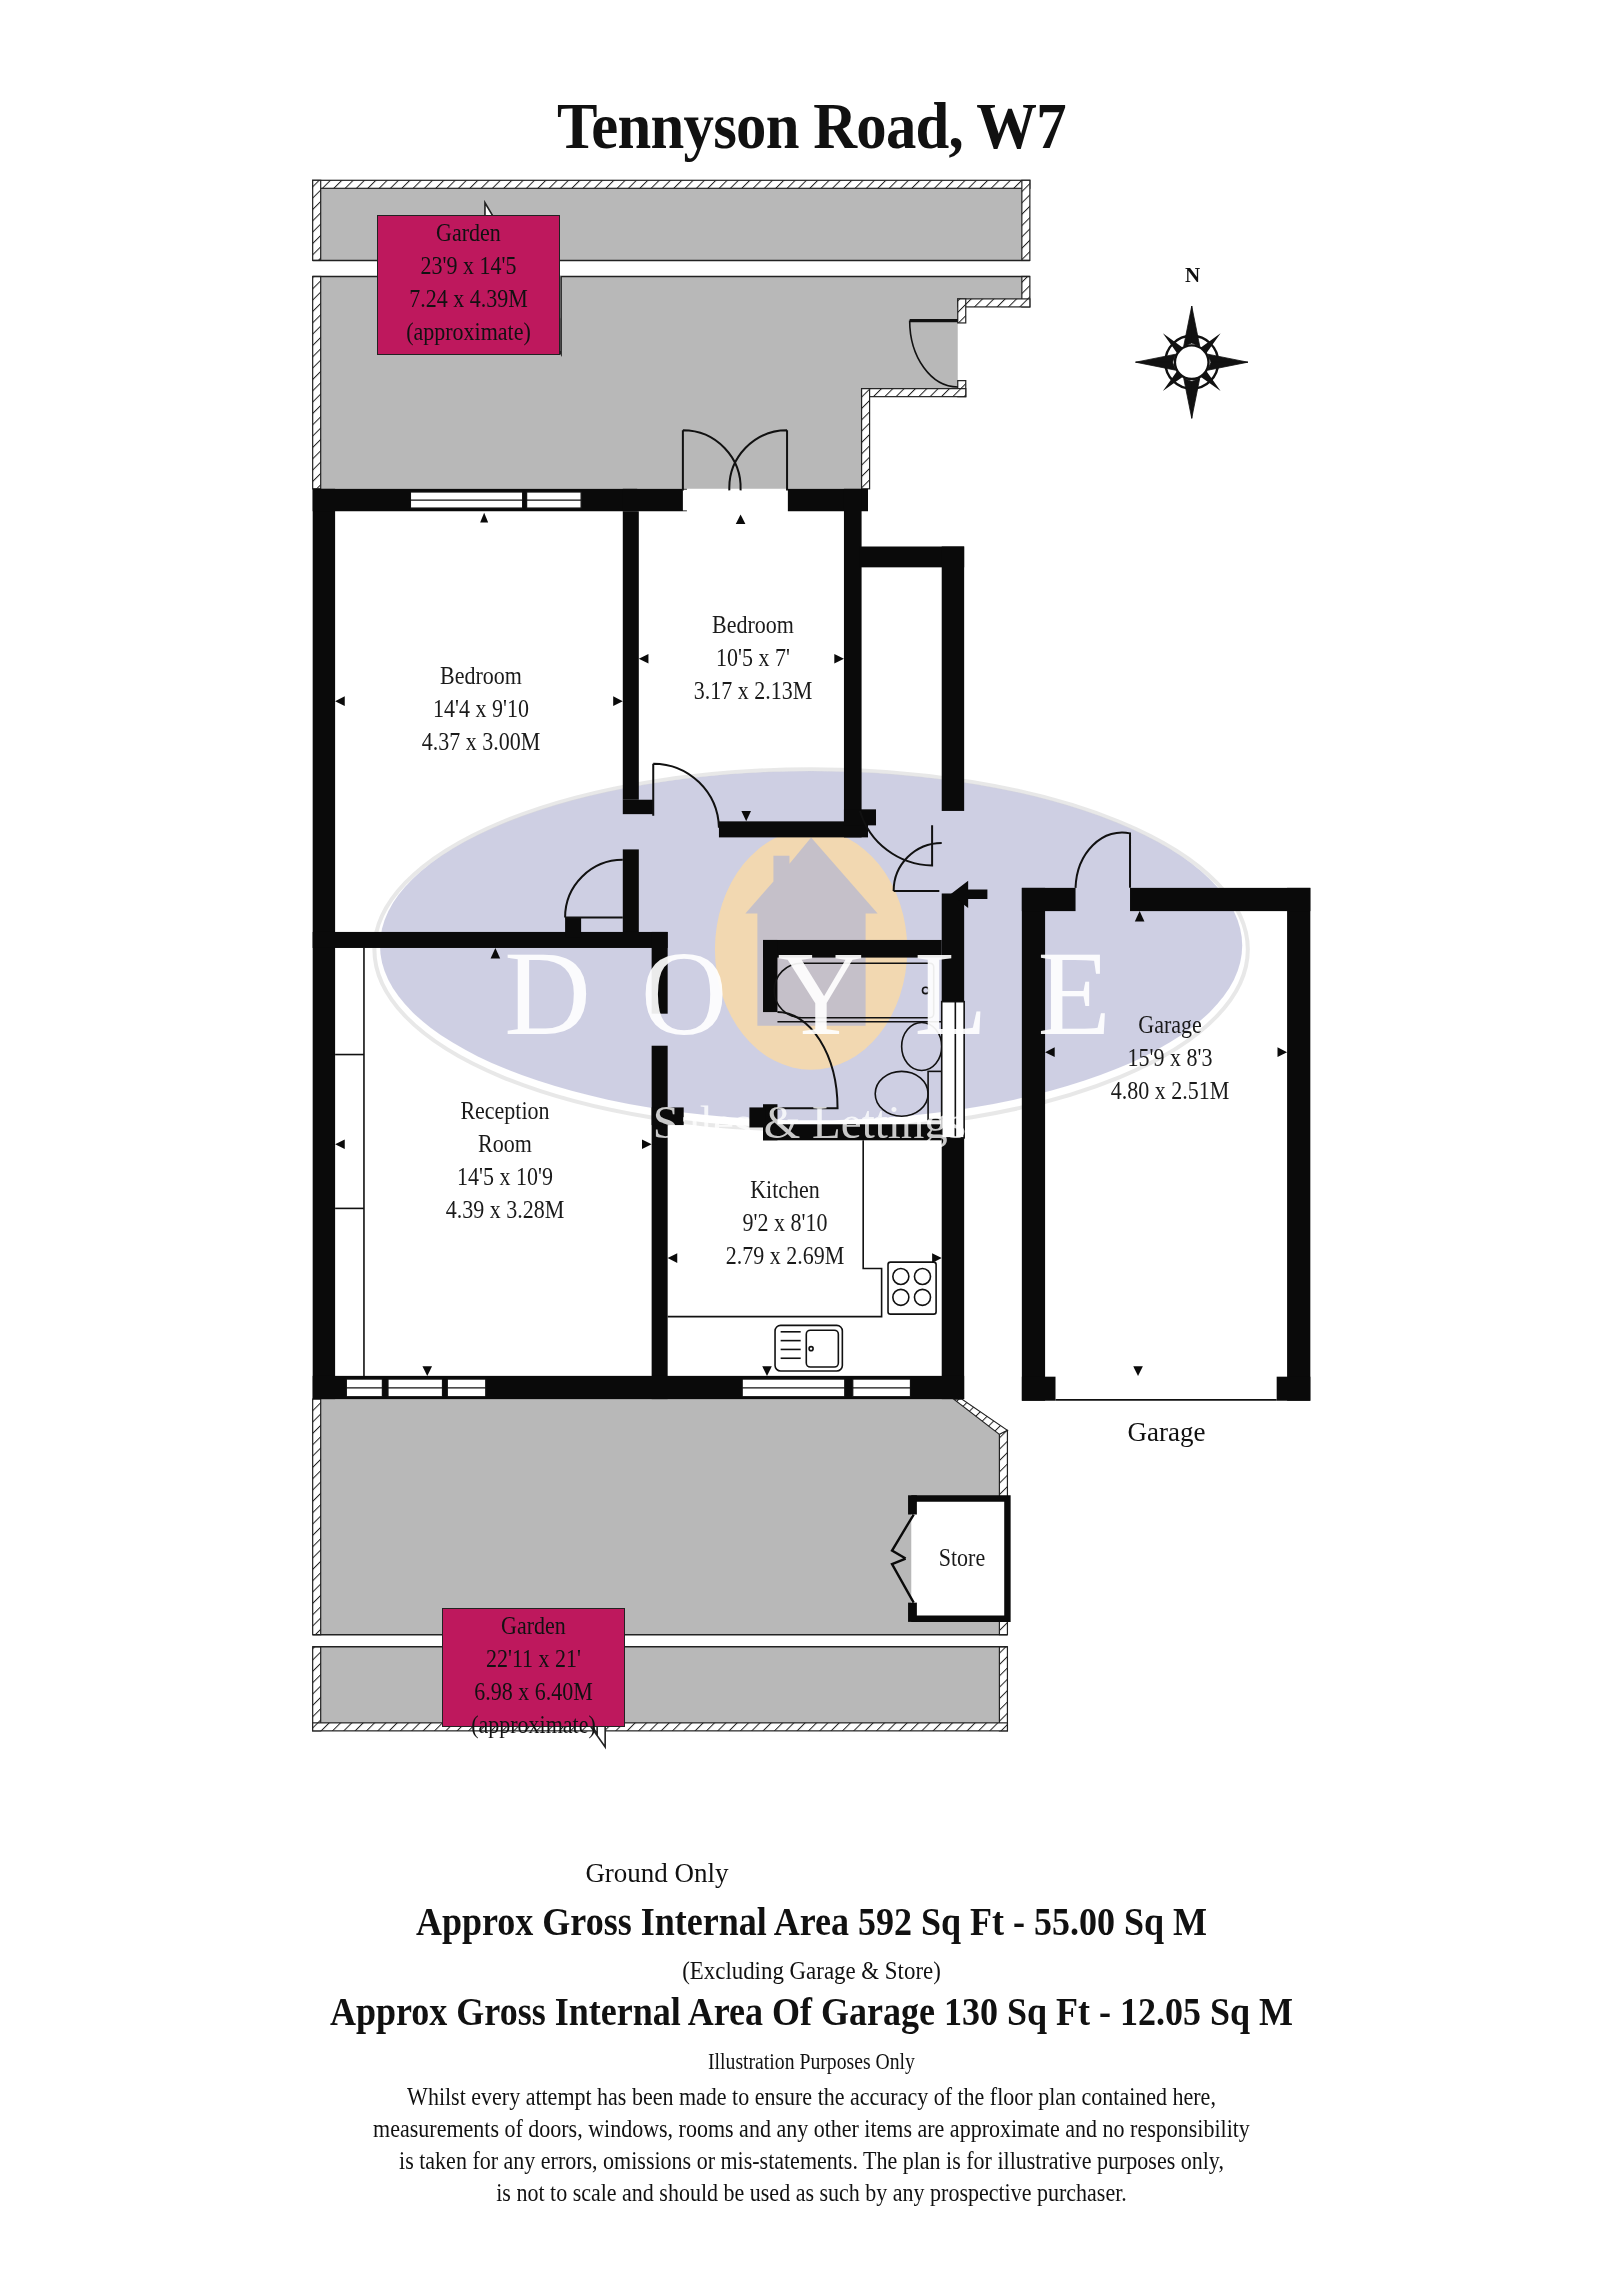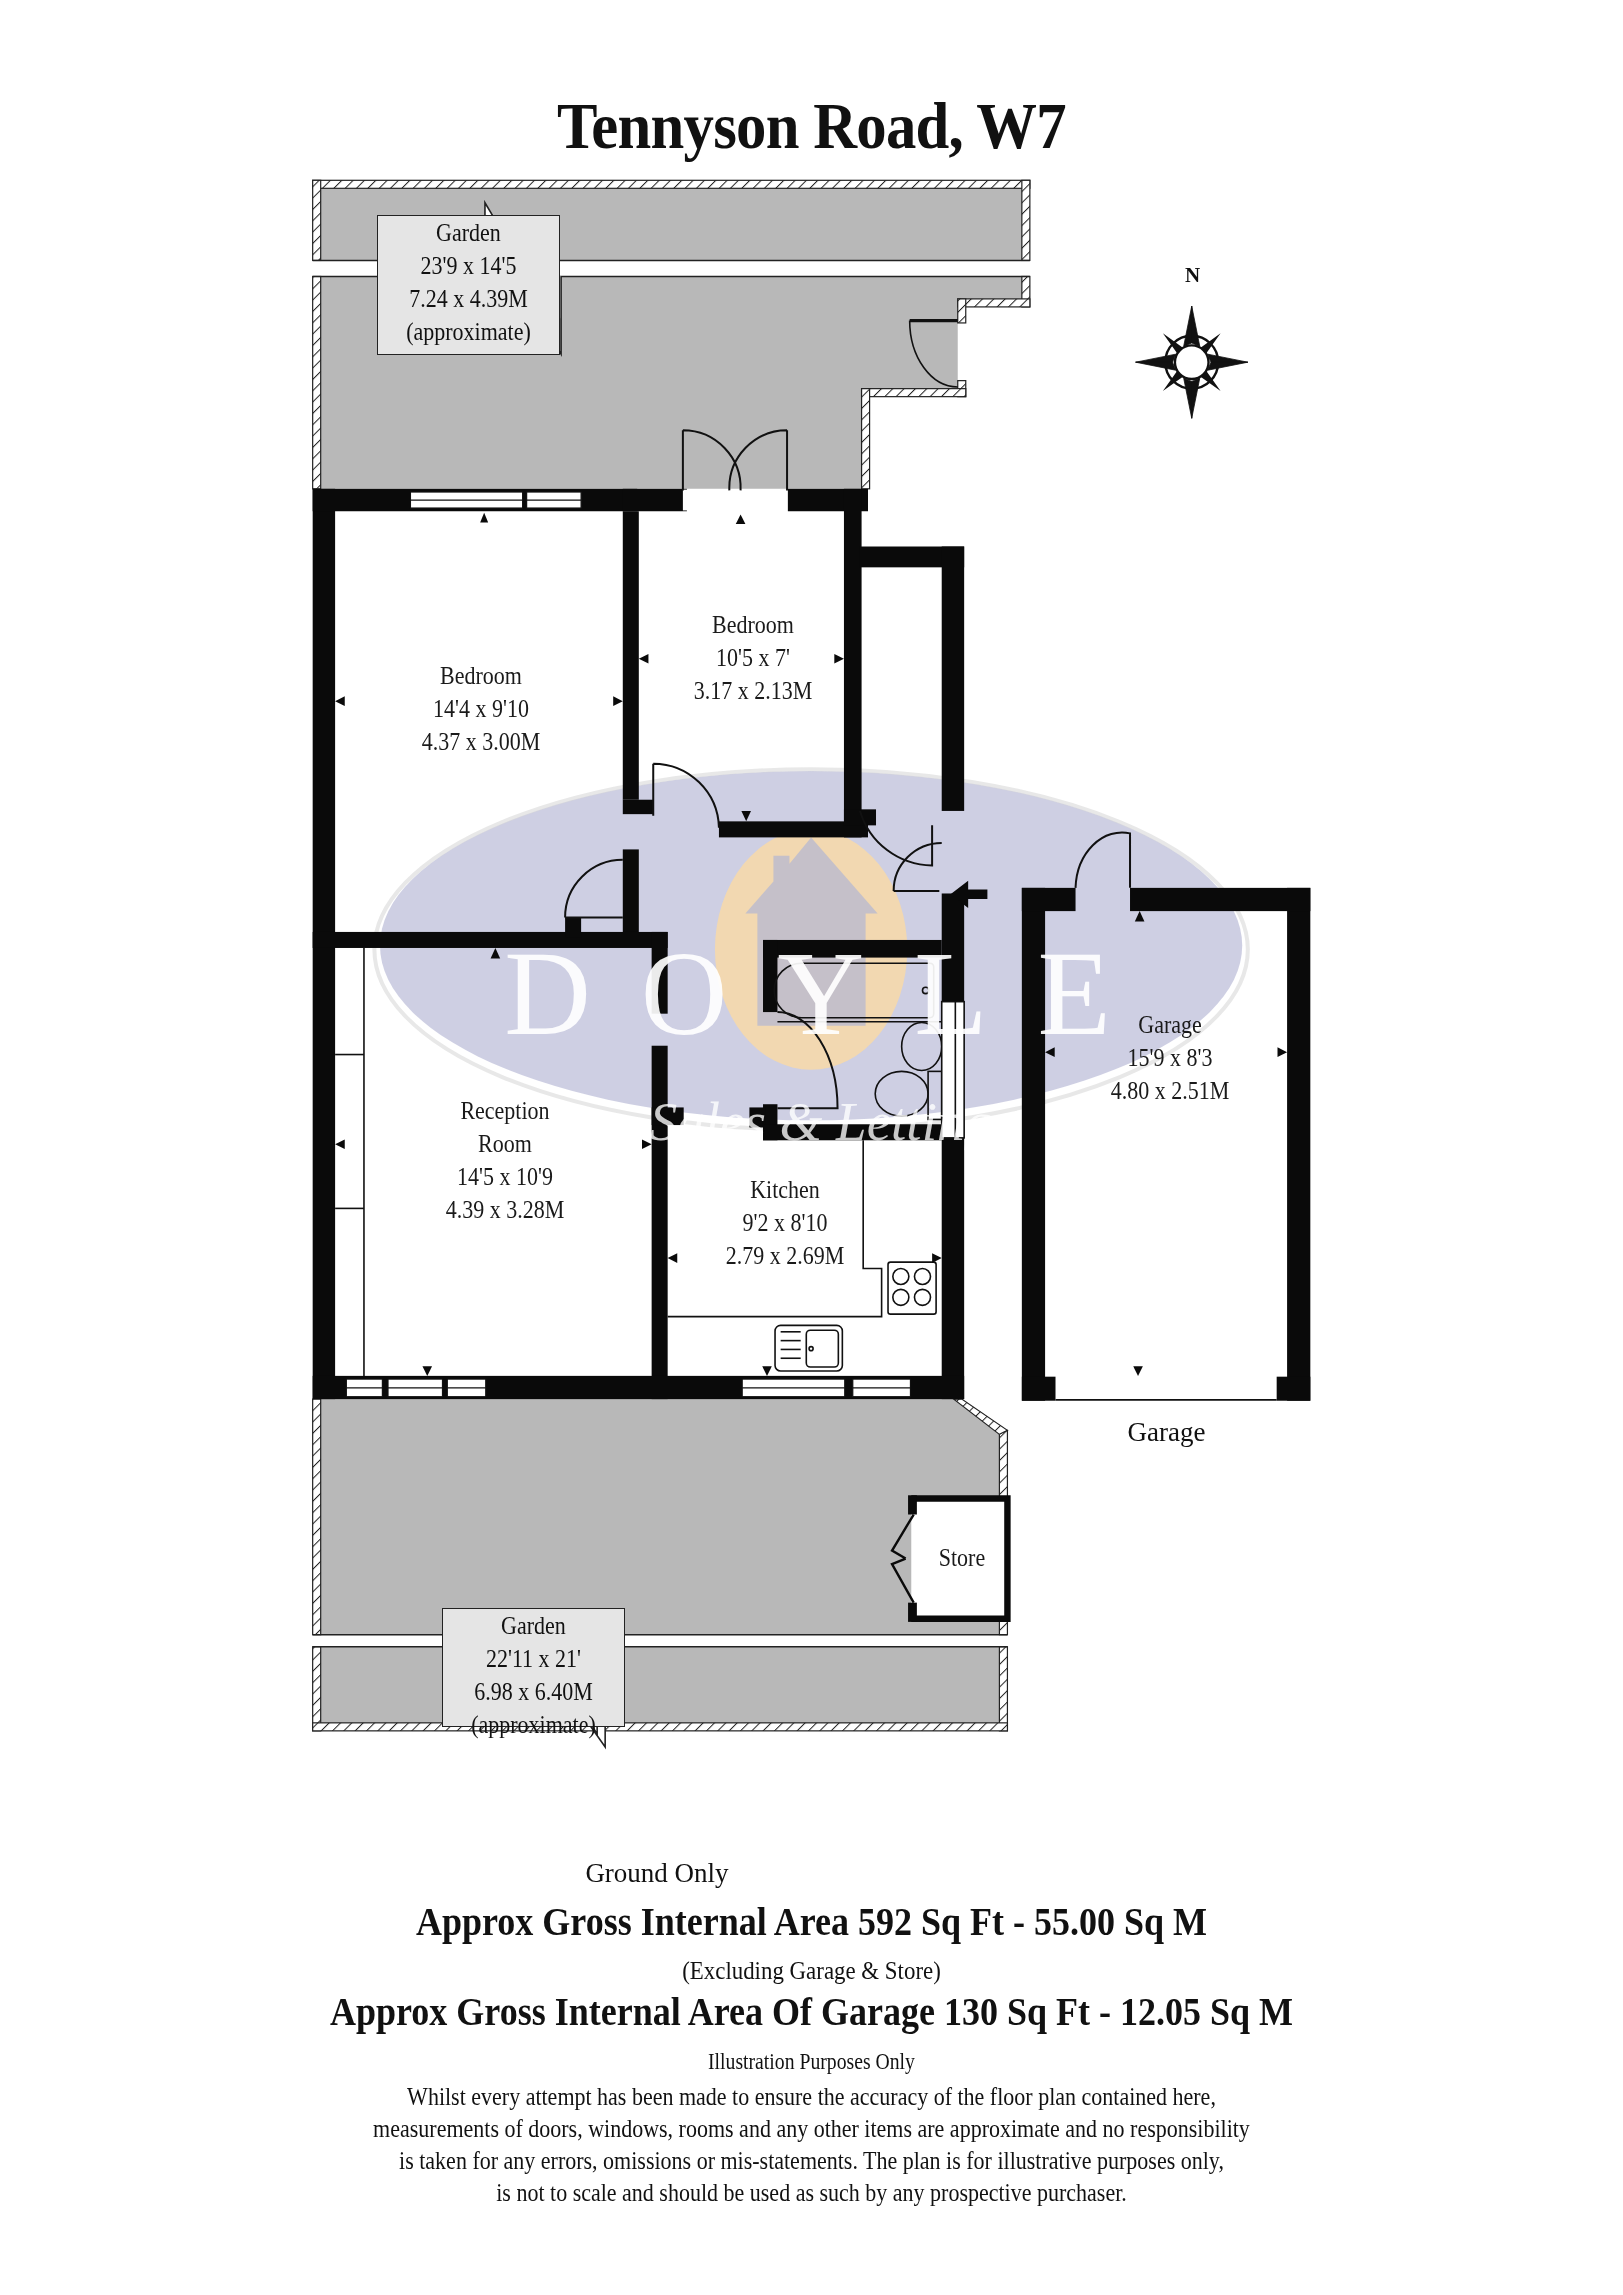--- a/index.html
+++ b/index.html
@@ -5,38 +5,38 @@
   html, body { margin: 0; padding: 0; background: #ffffff; }
   body { width: 1623px; height: 2295px; position: relative; overflow: hidden;
          font-family: "Liberation Serif", "DejaVu Serif", serif; color: #111; }
   .title { position: absolute; left: 0; width: 1623px; top: 88px; text-align: center;
            font-family: "Liberation Serif", serif; font-weight: bold; font-size: 66px;
            letter-spacing: -0.8px; transform: scaleX(0.92); transform-origin: center; }
   svg.plan { position: absolute; left: 0; top: 0; }
   .room-label { position: absolute; text-align: center; font-size: 25px; line-height: 33px;
                 font-family: "Liberation Serif", serif; color: #1a1a1a; transform: scaleX(0.88); }
   .room-label span { display: block; }
-  .garden-box { position: absolute; background: #e5e5e5; border: 1.6px solid #222; text-align: center;
+  .garden-box { position: absolute; background: #be185d; border: 1.6px solid #222; text-align: center;
                 font-size: 25px; line-height: 33px; font-family: "Liberation Serif", serif; }
   .garden-box span { display: block; transform: scaleX(0.88); }
   .compass-n { position: absolute; left: 1185px; top: 263px; font-size: 21px; font-weight: bold; font-family: "Liberation Serif", serif; }
   .caption { position: absolute; text-align: center; font-family: "Liberation Serif", serif; }
   .floor-label { left: 0; width: 1314px; top: 1858px; font-size: 27px; }
   .garage-label { left: 1018px; width: 297px; top: 1417px; font-size: 27px; }
   .footer { position: absolute; left: 0; width: 1623px; text-align: center; font-family: "Liberation Serif", serif; }
   .area1 { top: 1898px; font-size: 40px; font-weight: bold; transform: scaleX(0.9); }
   .excl { top: 1956px; font-size: 26px; transform: scaleX(0.88); }
   .area2 { top: 1988px; font-size: 40px; font-weight: bold; transform: scaleX(0.9); }
   .illus { top: 2049px; font-size: 22.4px; transform: scaleX(0.88); }
   .disc { top: 2081px; font-size: 25px; line-height: 32px; transform: scaleX(0.88); }
   .disc span { display: block; }
   .watermark-text { position: absolute; font-family: "Liberation Serif", serif; color: rgba(255,255,255,0.92);
                     text-align: center; }
   .wm-main { left: 448px; width: 769px; top: 934px; font-size: 120px; letter-spacing: 50px; line-height: 120px; }
-  .wm-sub { left: 583px; width: 497px; top: 1098px; font-size: 55px; line-height: 48px; color: rgba(255,255,255,0.78); font-style: italic; }
+  .wm-sub { left: 561px; width: 497px; top: 1098px; font-size: 47px; line-height: 48px; color: rgba(255,255,255,0.78); }
 </style>
 </head>
 <body>
 
 <div class="title">Tennyson Road, W7</div>
 
 <svg class="plan" width="1623" height="2295" viewBox="0 0 2025 2864">
   <defs>
     <pattern id="hatch" patternUnits="userSpaceOnUse" width="10" height="10" patternTransform="rotate(45)">
       <rect width="10" height="10" fill="#fff"></rect>

